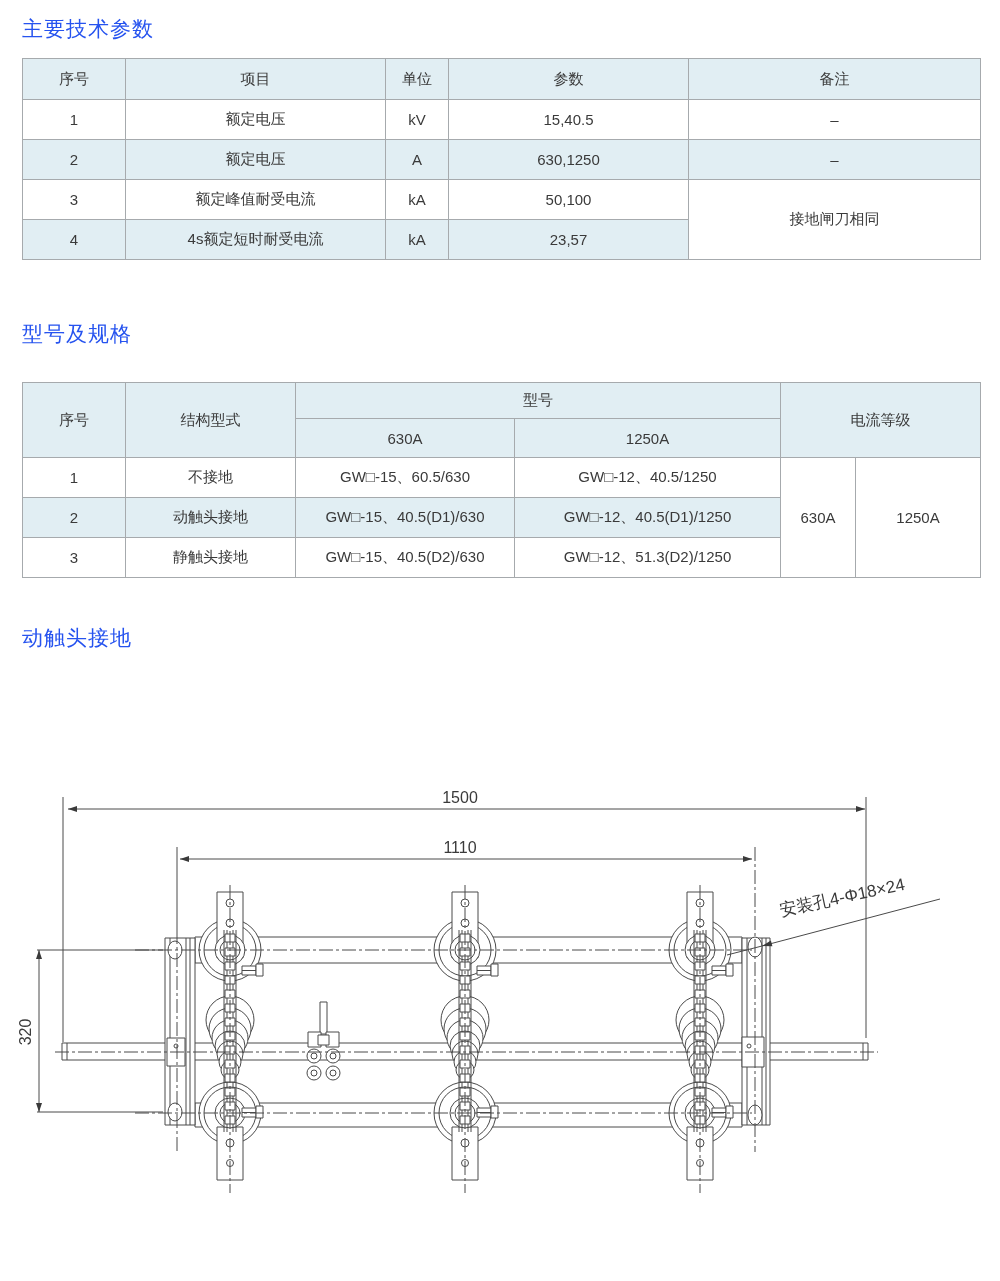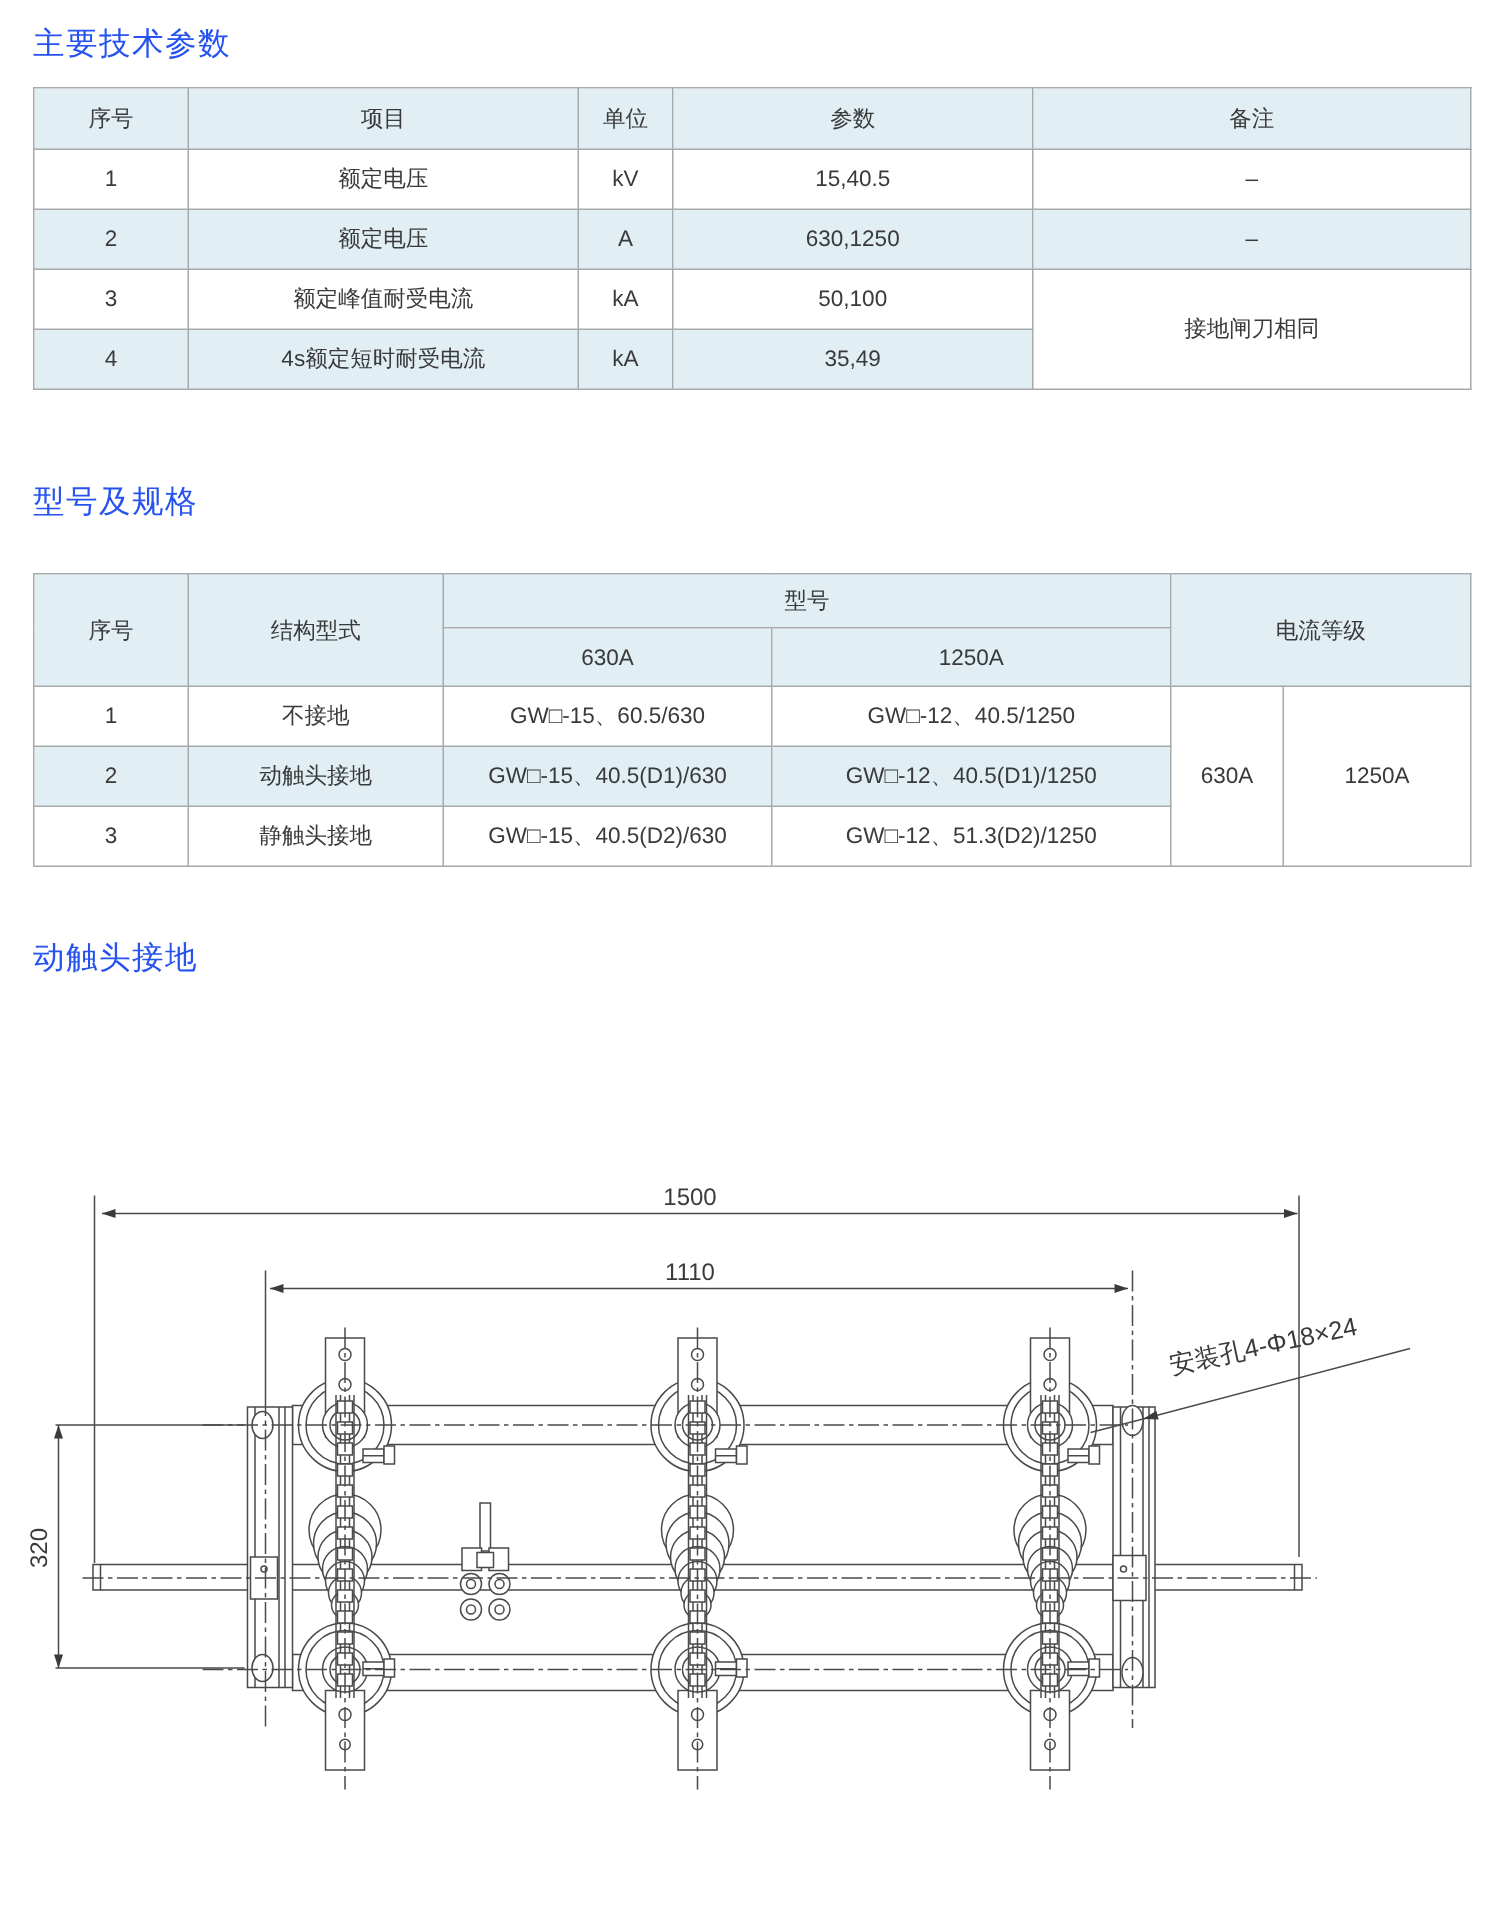--- a/index.html
+++ b/index.html
@@ -89,21 +89,21 @@
     <td>3</td>
     <td class="left">额定峰值耐受电流</td>
     <td>kA</td>
     <td>50,100</td>
     <td class="white" rowspan="2">接地闸刀相同</td>
   </tr>
   <tr class="row stripe">
     <td>4</td>
     <td class="left">4s额定短时耐受电流</td>
     <td>kA</td>
-    <td>35,49</td>
+    <td>23,57</td>
   </tr>
 </tbody>
   </table>
 
 <h2 class="section-title" id="title-model">型号及规格</h2>
 
 <table class="spec" id="model-table">
   <colgroup>
       <col style="width:103px">
       <col style="width:170px">

